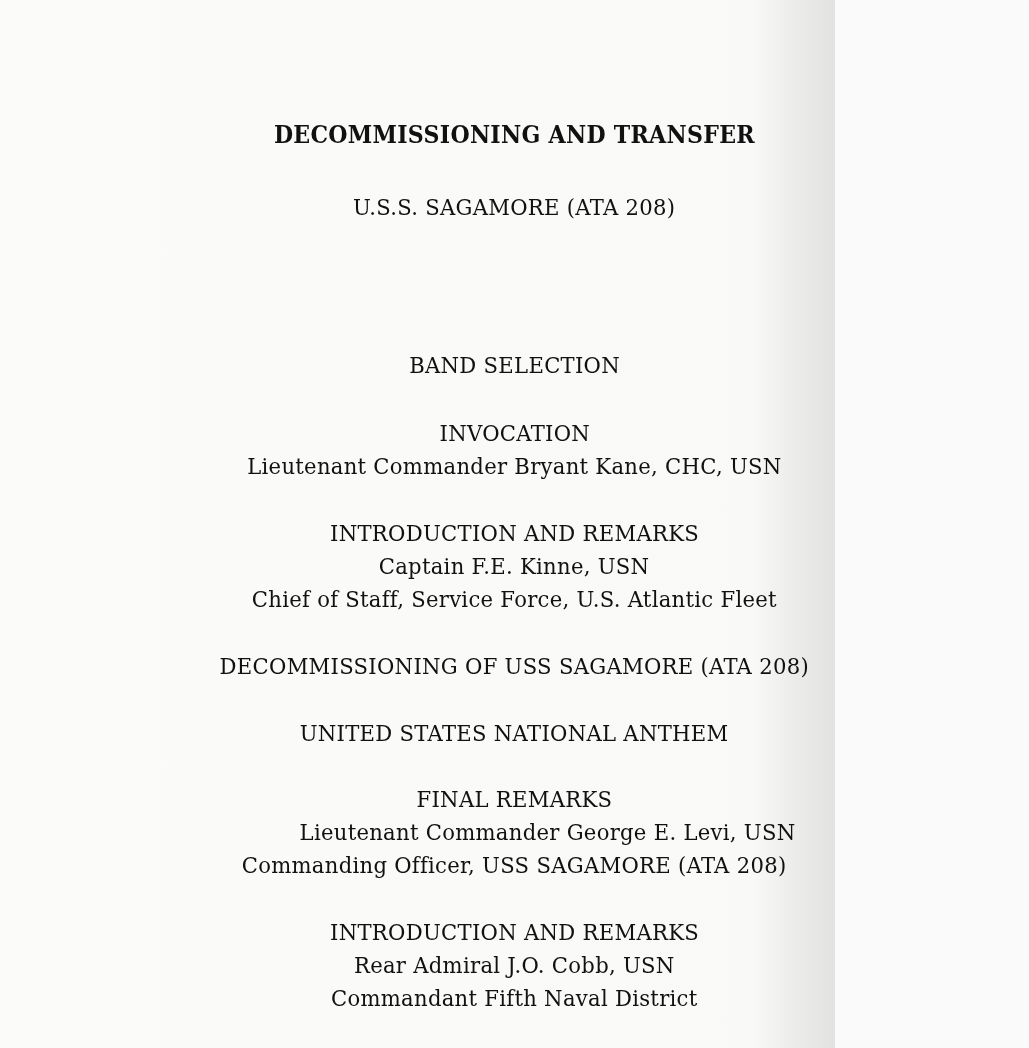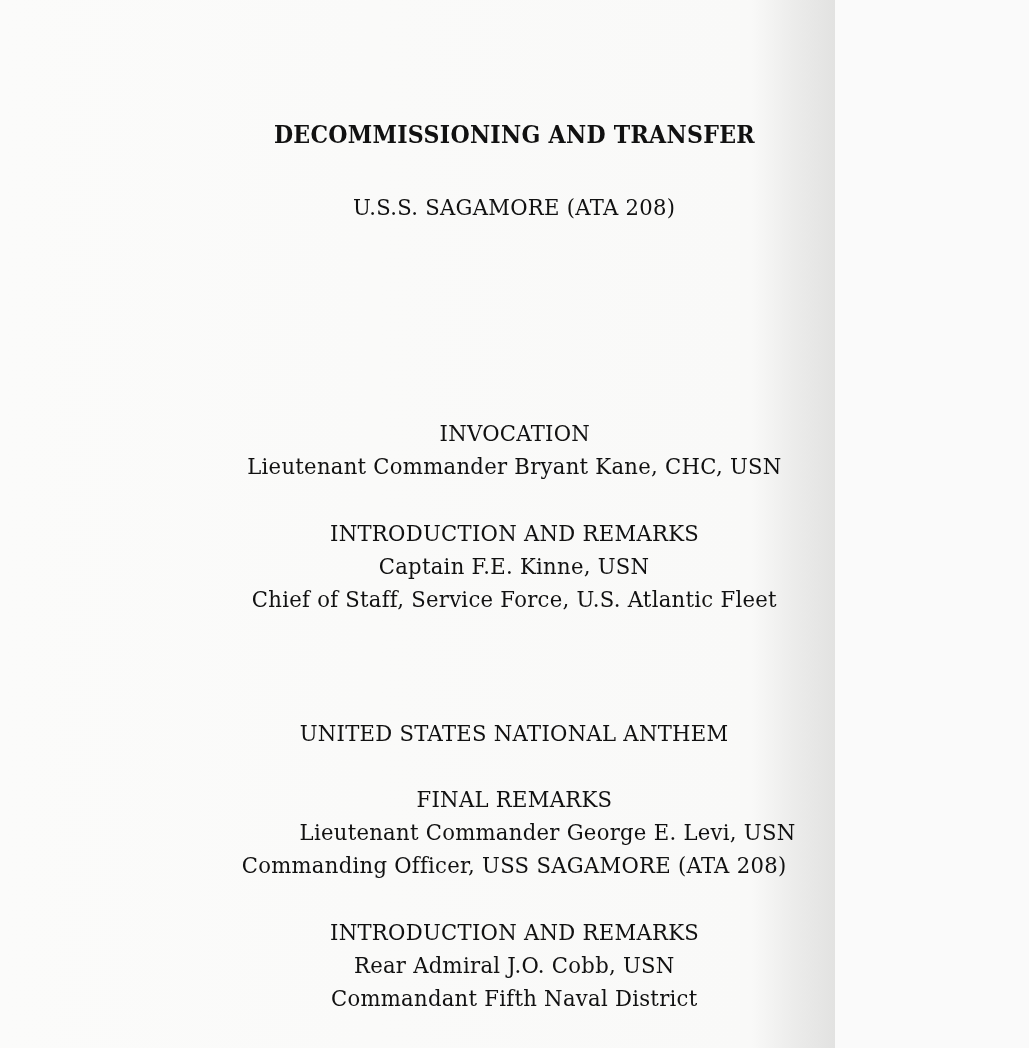--- a/index.html
+++ b/index.html
@@ -25,28 +25,30 @@
   .title { font-weight: bold; font-size: 24px; }
   .cond { display: inline-block; transform: scaleX(0.92); }
 </style>
 </head>
 <body>
 
 <div class="page">
   <div class="line title" style="top:120px;"><span class="cond">DECOMMISSIONING AND TRANSFER</span></div>
   <div class="line" style="top:194px;"><span class="cond">U.S.S. SAGAMORE (ATA 208)</span></div>
 
+  <div class="line" style="top:352px;"><span class="cond">BAND SELECTION</span></div>
 
   <div class="line" style="top:420px;"><span class="cond">INVOCATION</span></div>
   <div class="line" style="top:453px;"><span class="cond">Lieutenant Commander Bryant Kane, CHC, USN</span></div>
 
   <div class="line" style="top:520px;"><span class="cond">INTRODUCTION AND REMARKS</span></div>
   <div class="line" style="top:553px;text-align:center;"><span class="cond">Captain F.E. Kinne, USN</span></div>
   <div class="line" style="top:586px;"><span class="cond">Chief of Staff, Service Force, U.S. Atlantic Fleet</span></div>
 
+  <div class="line" style="top:653px;"><span class="cond">DECOMMISSIONING OF USS SAGAMORE (ATA 208)</span></div>
 
   <div class="line" style="top:720px;"><span class="cond">UNITED STATES NATIONAL ANTHEM</span></div>
 
   <div class="line" style="top:786px;"><span class="cond">FINAL REMARKS</span></div>
   <div class="line" style="top:819px;margin-left:33px;"><span class="cond">Lieutenant Commander George E. Levi, USN</span></div>
   <div class="line" style="top:852px;text-decoration:underline;"><span class="cond">Commanding Officer, USS SAGAMORE (ATA 208)</span></div>
 
   <div class="line" style="top:919px;"><span class="cond">INTRODUCTION AND REMARKS</span></div>
   <div class="line" style="top:952px;"><span class="cond">Rear Admiral J.O. Cobb, USN</span></div>
   <div class="line" style="top:985px;"><span class="cond">Commandant Fifth Naval District</span></div>

